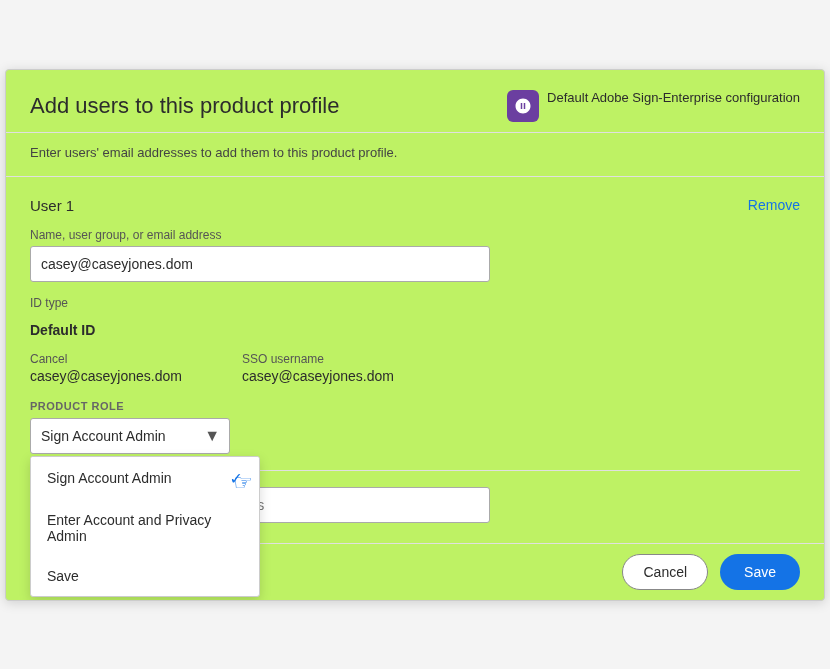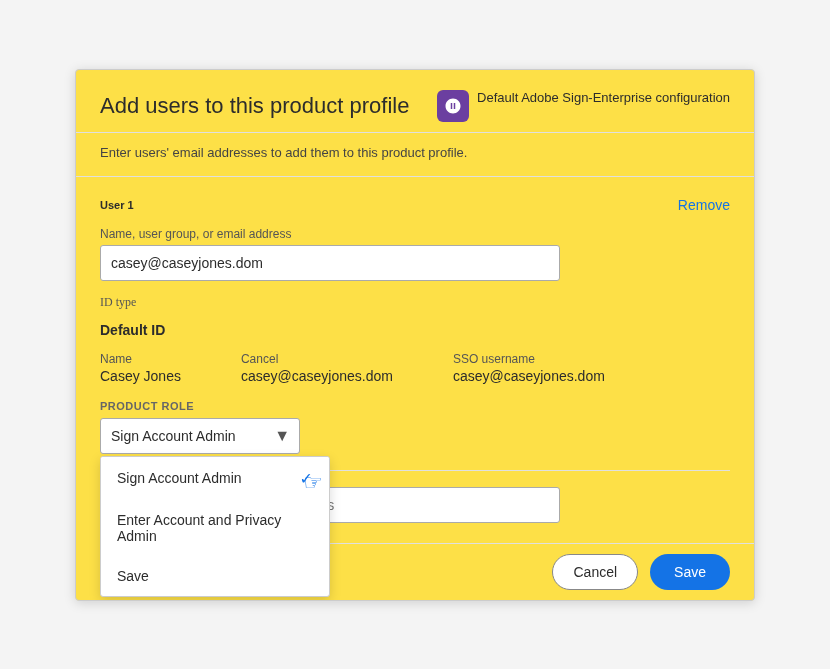--- a/index.html
+++ b/index.html
@@ -5,22 +5,22 @@
     * { box-sizing: border-box; margin: 0; padding: 0; }
     body {
       font-family: -apple-system, BlinkMacSystemFont, 'Segoe UI', Arial, sans-serif;
       background: #f4f4f4;
       display: flex;
       align-items: center;
       justify-content: center;
       min-height: 100vh;
     }
     .window {
-      width: 680px;
-      background: #fde047;
+      width: 820px;
+      background: #bef264;
       border: 1px solid #ccc;
       border-radius: 4px;
       display: flex;
       flex-direction: column;
       box-shadow: 0 2px 12px rgba(0,0,0,0.15);
       position: relative;
       overflow: hidden;
     }
     .header {
       display: flex;
@@ -64,22 +64,22 @@
       padding: 20px 24px;
       flex: 1;
     }
     .user-section-header {
       display: flex;
       justify-content: space-between;
       align-items: center;
       margin-bottom: 14px;
     }
     .user-label {
-      font-size: 11px;
-      font-weight: 700;
+      font-size: 15px;
+      font-weight: 400;
       color: #2c2c2c;
     }
     .remove-btn {
       font-size: 14px;
       color: #1473e6;
       cursor: pointer;
       background: none;
       border: none;
       text-decoration: none;
     }
@@ -99,21 +99,20 @@
       outline: none;
     }
     .id-type-section {
       margin-top: 14px;
       margin-bottom: 14px;
     }
     .id-type-label {
       font-size: 12px;
       color: #555;
       margin-bottom: 12px;
-      font-family: Liberation Serif, serif;
     }
     .id-type-value {
       font-size: 14px;
       font-weight: 600;
       color: #2c2c2c;
     }
     .user-info-row {
       display: flex;
       gap: 60px;
       margin-bottom: 16px;
@@ -274,24 +273,20 @@
       <div class="field-label">Name, user group, or email address</div>
       <input class="text-input" type="text" value="casey@caseyjones.dom" style="">
     </div>
 
     <div class="id-type-section">
       <div class="id-type-label">ID type</div>
       <div class="id-type-value">Default ID</div>
     </div>
 
     <div class="user-info-row">
-      <div class="info-col">
-        <div class="col-header">Name</div>
-        <div class="col-value">Casey Jones</div>
-      </div>
       <div class="info-col">
         <div class="col-header">Cancel</div>
         <div class="col-value">casey@caseyjones.dom</div>
       </div>
       <div class="info-col">
         <div class="col-header">SSO username</div>
         <div class="col-value">casey@caseyjones.dom</div>
       </div>
     </div>
 

